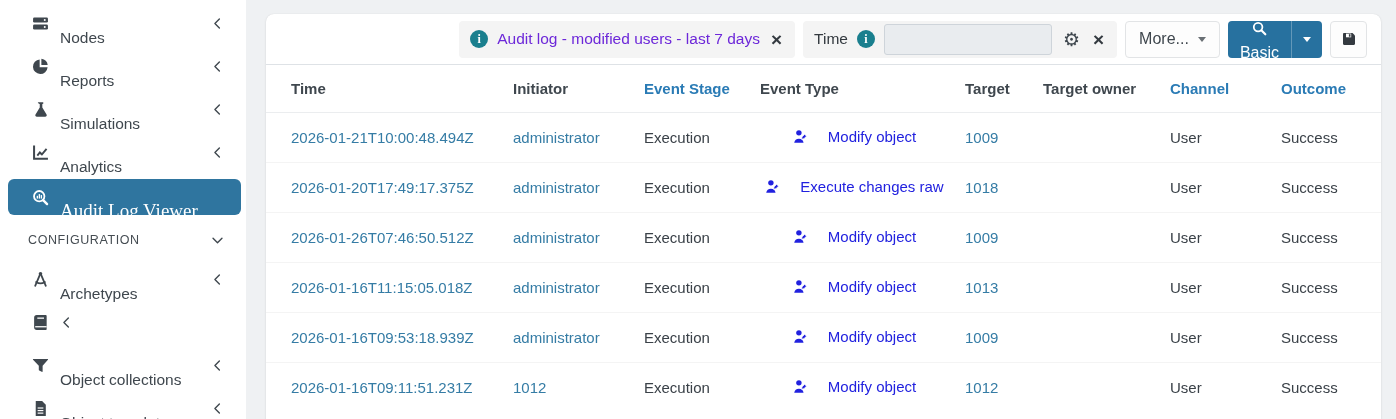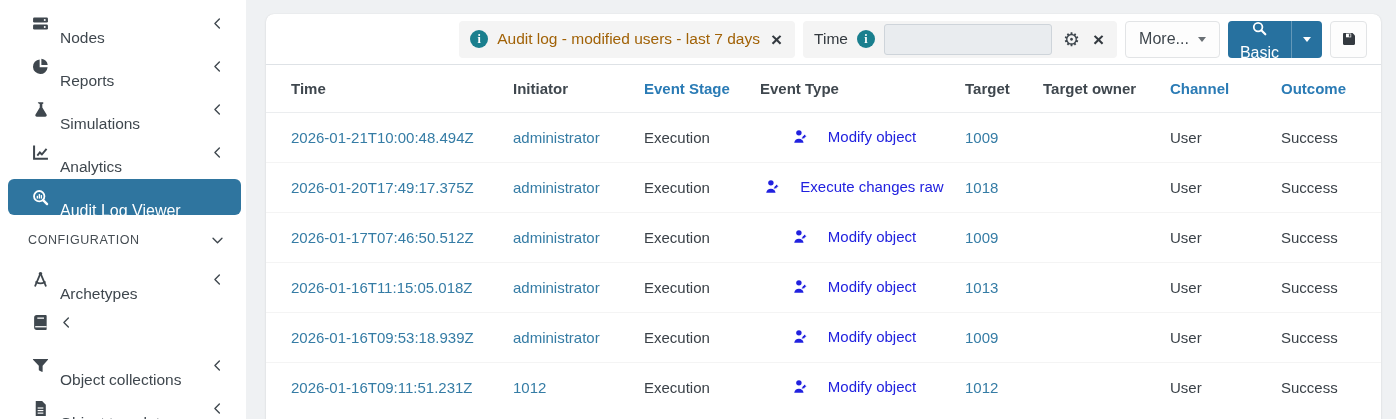--- a/index.html
+++ b/index.html
@@ -20,21 +20,21 @@
     height:43px; display:flex; align-items:center;
     padding:0 22px 0 30px; cursor:pointer; color:#3f474e;
   }
   .nav-icon { width:20px; display:flex; justify-content:center; margin-right:10px; flex:none; }
   .nav-label { font-size:15.5px; flex:1; white-space:nowrap;margin-top:28px; }
   .nav-chevron { flex:none; display:flex; }
   .nav-item.active {
     height:36px; margin:5px 5px 0 8px; padding:0 18px 0 22px;
     background:#2f759f; border-radius:6px; color:#ffffff;
   }
-  .nav-item.active .nav-label { font-size:16px; }
+  .nav-item.active .nav-label { font-size:19px;font-family:Liberation Serif, serif; }
   .section-header {
     height:36px; margin-top:7px; display:flex; align-items:center;
     padding:0 22px 0 28px; cursor:pointer;
   }
   .section-label { font-size:12.5px; letter-spacing:.6px; color:#454c52; flex:1; }
 
   
   .main-card {
     position:absolute; left:266px; top:14px; width:1115px; height:420px;
     background:#ffffff; border-radius:8px 8px 0 0;
@@ -49,21 +49,21 @@
   .filter-pill {
     background:#f4f4f4; border-radius:4px; height:37px;
     display:flex; align-items:center; gap:9px; padding:0 11px;
   }
   .info-badge {
     width:18px; height:18px; border-radius:50%; background:#1a7f8e;
     color:#fff; font-family:"Liberation Serif", serif; font-weight:bold;
     font-size:12px; display:flex; align-items:center; justify-content:center;
     flex:none; cursor:pointer;
   }
-  .saved-filter-link { color:#a16207; font-size:15.5px; cursor:pointer; white-space:nowrap; }
+  .saved-filter-link { color:#6d28d9; font-size:15.5px; cursor:pointer; white-space:nowrap; }
   .x-btn { color:#343a40; font-size:19px; font-weight:600; line-height:1; cursor:pointer; padding:0 2px; }
   .time-label { font-size:15.5px; color:#33393f; }
   .time-input {
     width:168px; height:31px; background:#e9ecef; border:1px solid #ced4da;
     border-radius:3px; font-family:"Liberation Sans", sans-serif; font-size:14px;
     padding:0 8px; color:#495057;
   }
   .gear-btn { font-size:19px; color:#3f474e; cursor:pointer; line-height:1; padding:0 2px; }
   .btn {
     height:37px; border-radius:4px; display:flex; align-items:center;
@@ -366,21 +366,21 @@
             <span>Execute changes raw</span>
           </span>
         </td>
         <td><span class="lnk">1018</span></td>
         <td></td>
         <td>User</td>
         <td>Success</td>
       </tr>
 
       <tr>
-        <td class="first"><span class="lnk">2026-01-17T07:46:50.512Z</span></td>
+        <td class="first"><span class="lnk">2026-01-26T07:46:50.512Z</span></td>
         <td><span class="lnk">administrator</span></td>
         <td>Execution</td>
         <td class="event-cell">
           <span class="event-link">
             <span class="ico">
                 <svg width="15" height="15" viewBox="0 0 16 16" fill="#2121df">
                   <circle cx="6.3" cy="4.1" r="2.9"></circle>
                   <path d="M1.3 14.6a5.1 5.1 0 0 1 10 0z"></path>
                   <path d="M9.6 8.4l2.8-2.8 2 2-2.8 2.8-2.4.4z" stroke="#fff" stroke-width=".8"></path>
                 </svg>

